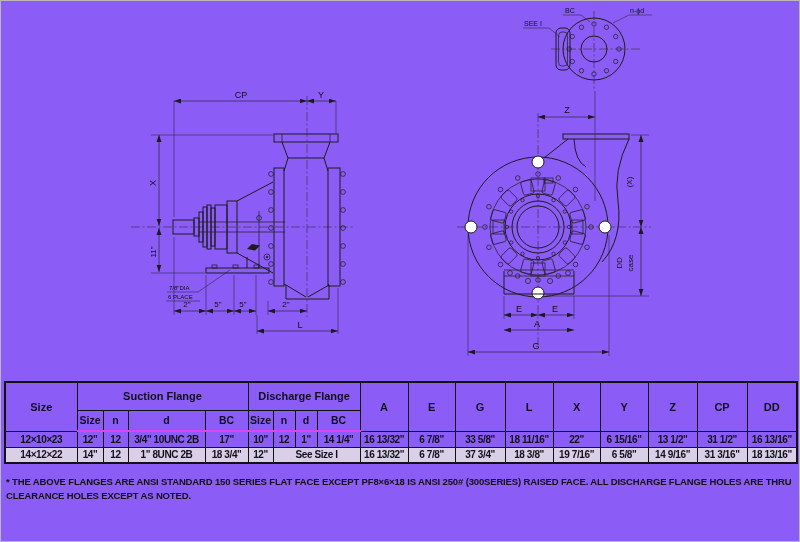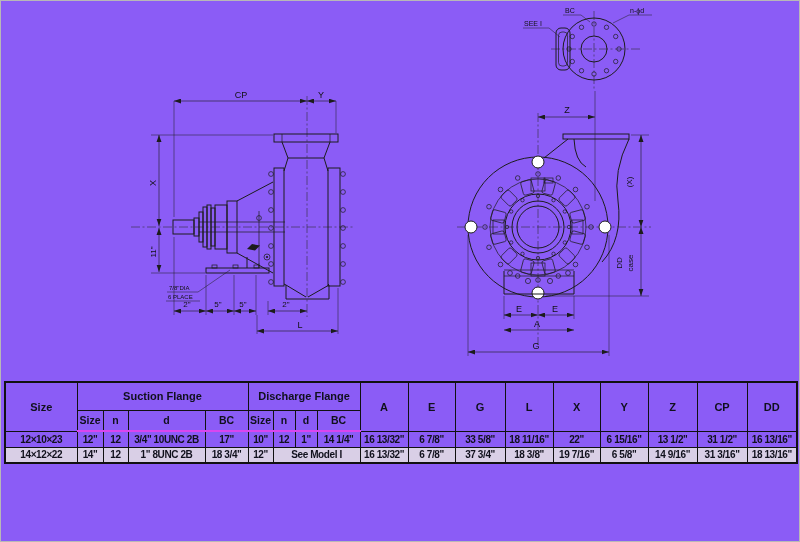--- a/index.html
+++ b/index.html
@@ -367,30 +367,31 @@
     <td>31 1/2"</td>
     <td>16 13/16"</td>
   </tr>
   <tr class="dr alt">
     <td>14×12×22</td>
     <td>14"</td>
     <td>12</td>
     <td>1" 8UNC 2B</td>
     <td>18 3/4"</td>
     <td>12"</td>
-    <td colspan="3">See Model I</td>
+    <td colspan="3">See Size I</td>
     <td>16 13/32"</td>
     <td>6 7/8"</td>
     <td>37 3/4"</td>
     <td>18 3/8"</td>
     <td>19 7/16"</td>
     <td>6 5/8"</td>
     <td>14 9/16"</td>
     <td>31 3/16"</td>
     <td>18 13/16"</td>
   </tr>
 </tbody>
     </table>
 
 <div class="notes">
+  <p>* THE ABOVE FLANGES ARE ANSI STANDARD 150 SERIES FLAT FACE EXCEPT PF8×6×18 IS ANSI 250# (300SERIES) RAISED FACE. ALL DISCHARGE FLANGE HOLES ARE THRU CLEARANCE HOLES EXCEPT AS NOTED.</p>
 </div>
 
 </div>
 
 </body></html>

